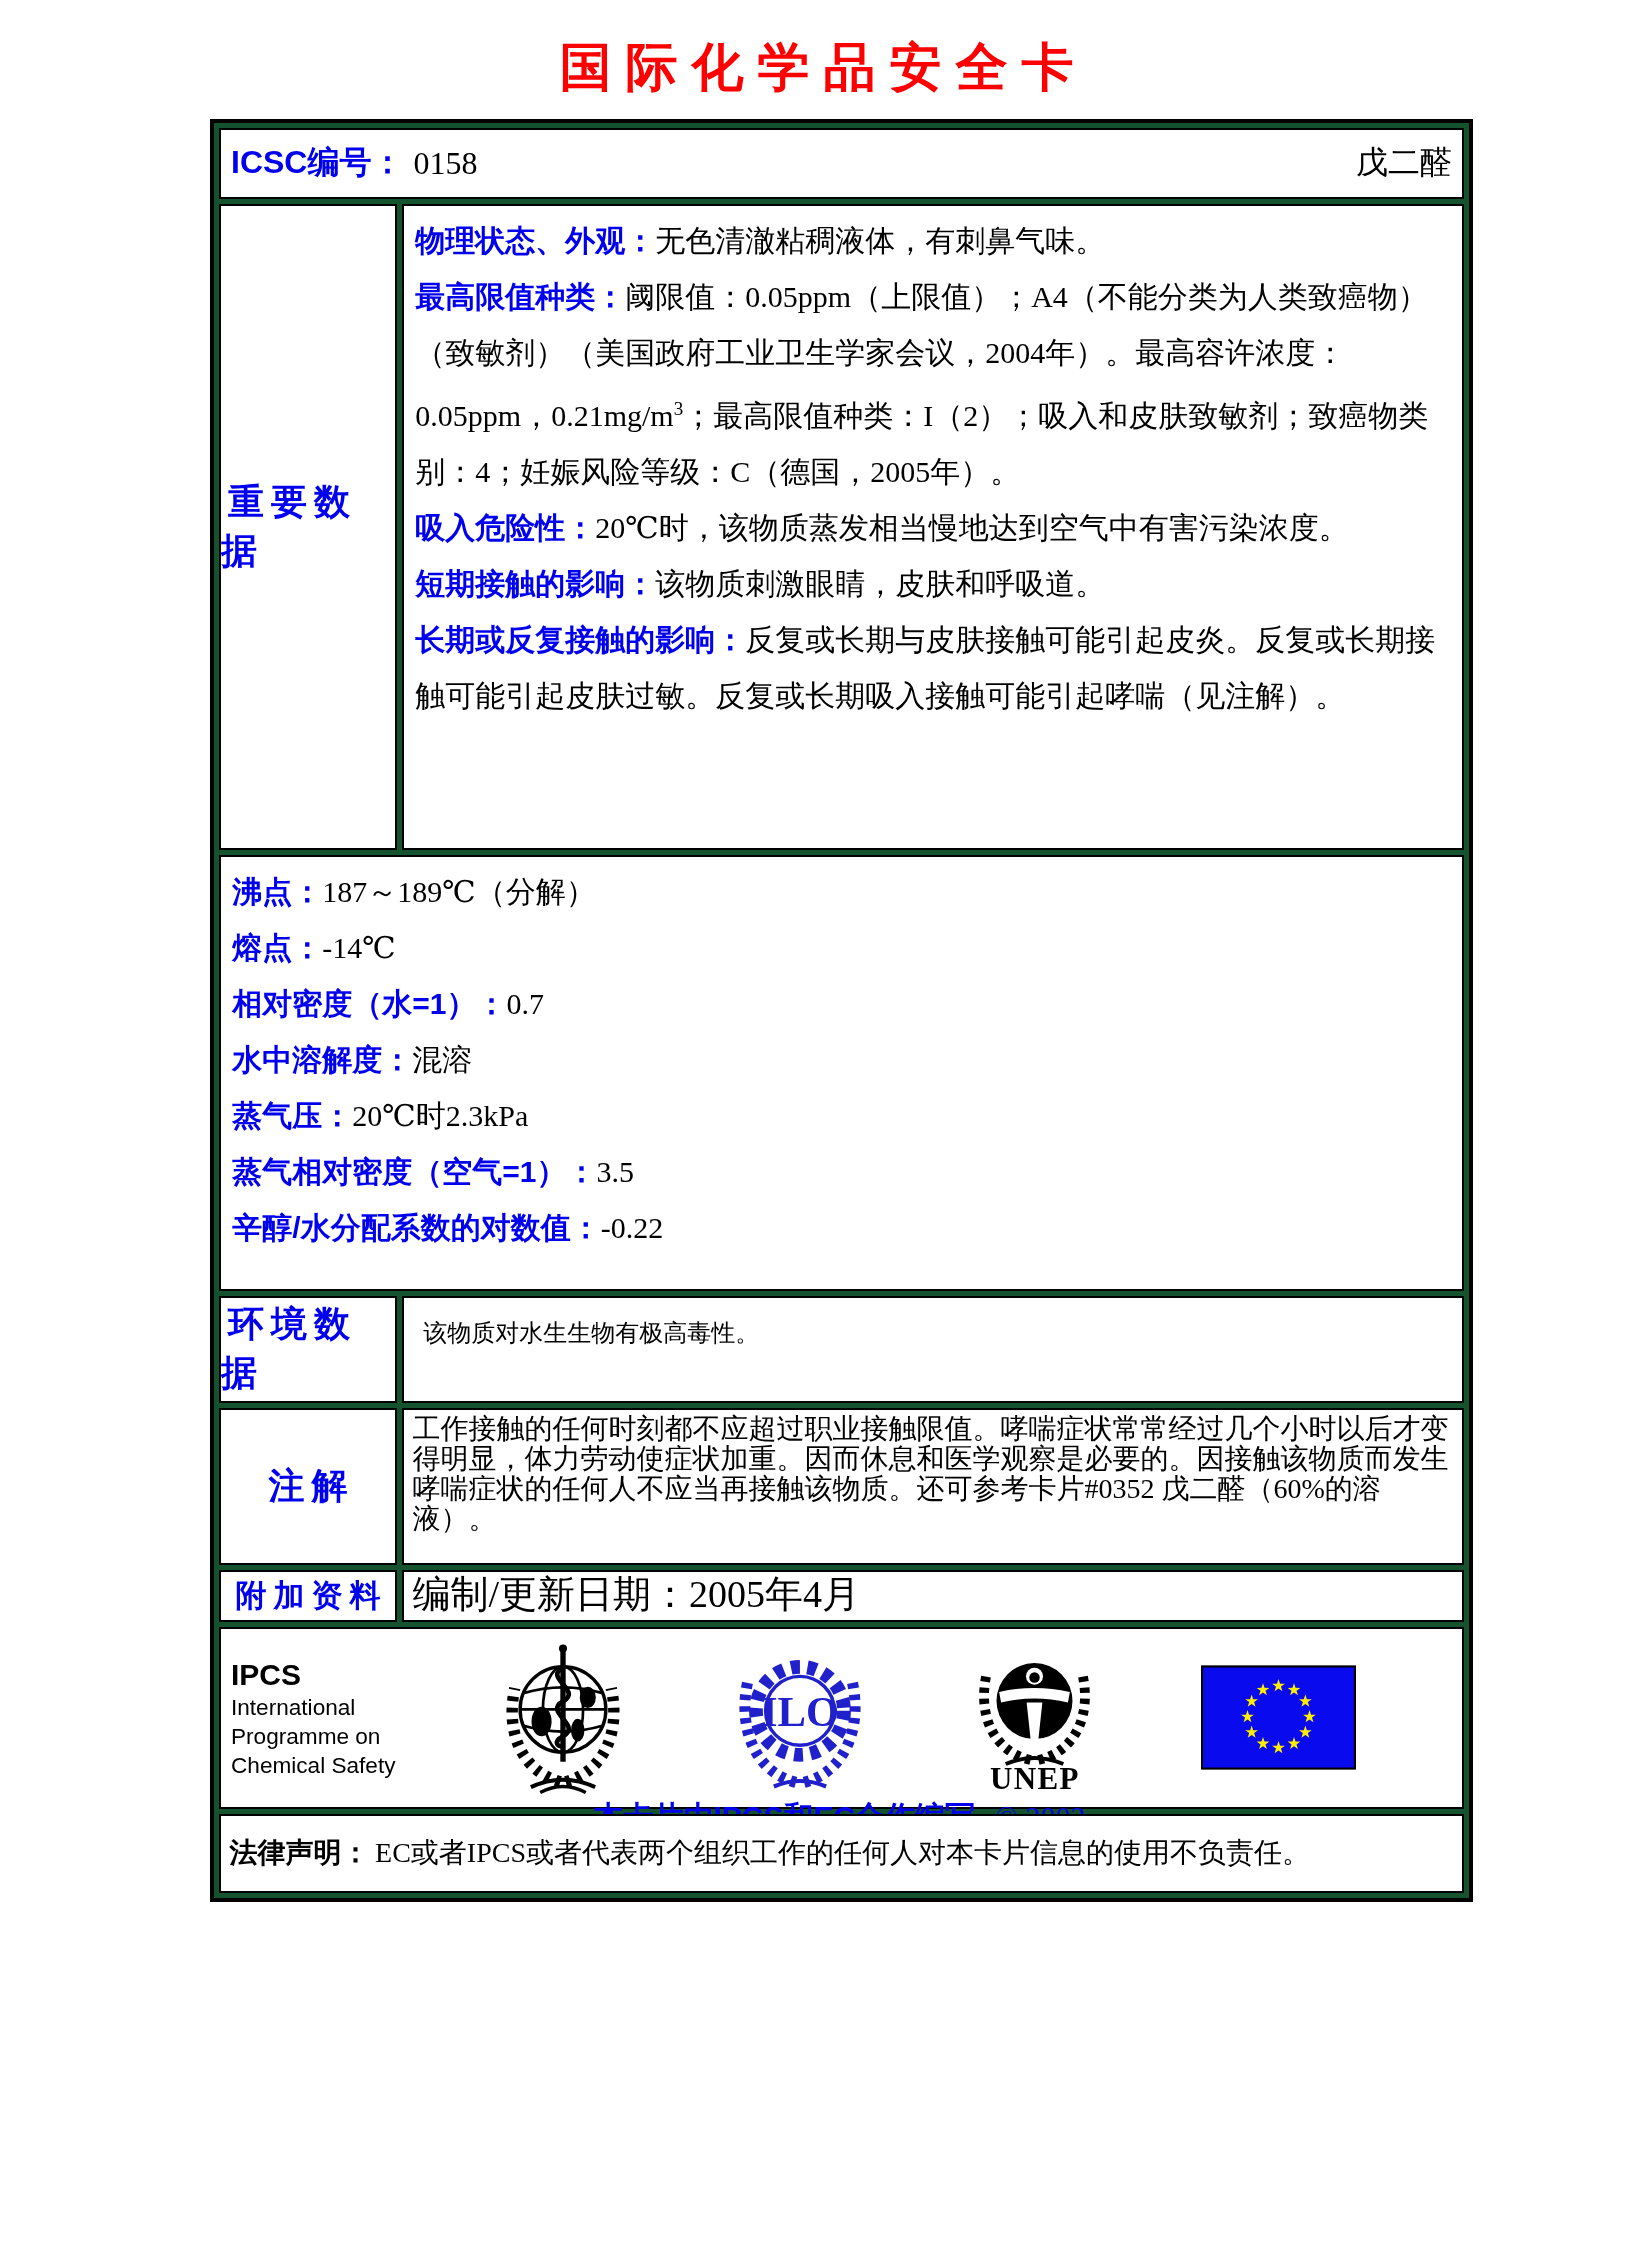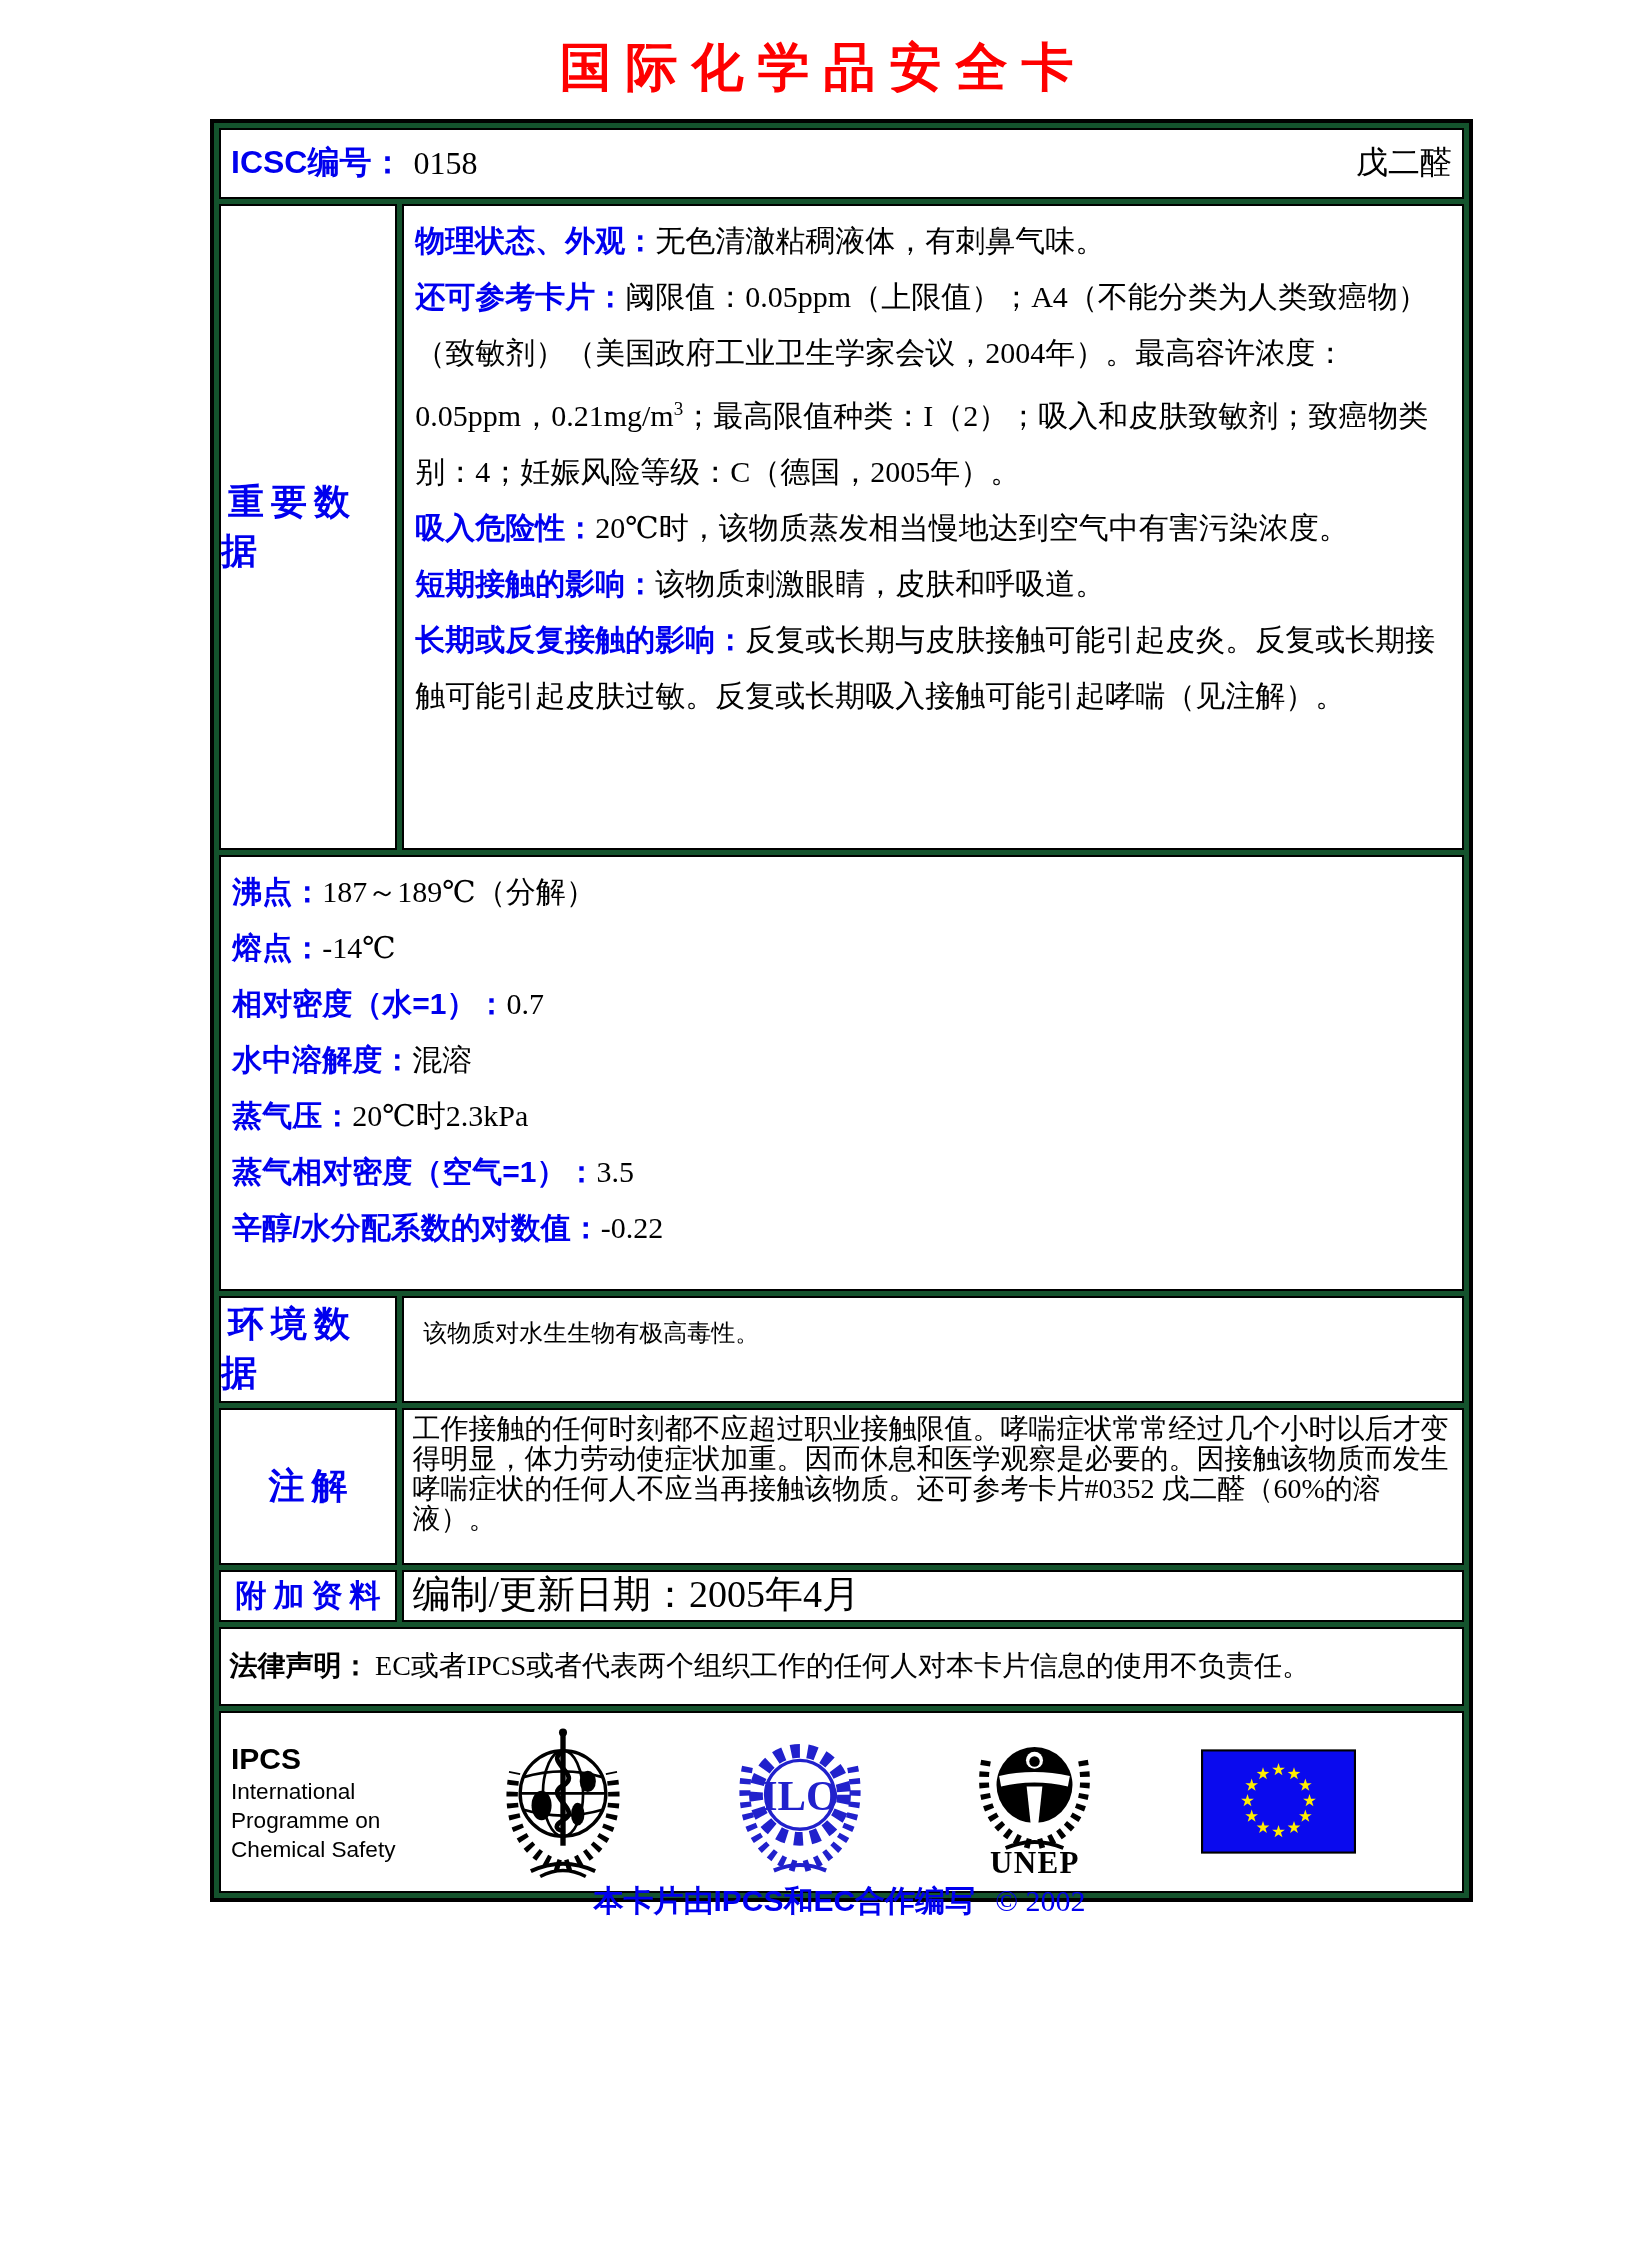--- a/index.html
+++ b/index.html
@@ -74,21 +74,21 @@
         <span>0158</span>
       </span>
       <span>戊二醛</span>
     </div>
   </div>
 
   <div class="row" style="height:646px;">
     <div class="cell label-cell">重要数据</div>
     <div class="cell content-cell imp">
       <p><span class="blue">物理状态、外观：</span><span>无色清澈粘稠液体，有刺鼻气味。</span></p>
-      <p><span class="blue">还可参考卡片：</span><span>阈限值：0.05ppm（上限值）；A4（不能分类为人类致癌物）（致敏剂）（美国政府工业卫生学家会议，2004年）。最高容许浓度：0.05ppm，0.21mg/m</span><sup>3</sup><span>；最高限值种类：I（2）；吸入和皮肤致敏剂；致癌物类别：4；妊娠风险等级：C（德国，2005年）。</span></p>
+      <p><span class="blue">最高限值种类：</span><span>阈限值：0.05ppm（上限值）；A4（不能分类为人类致癌物）（致敏剂）（美国政府工业卫生学家会议，2004年）。最高容许浓度：0.05ppm，0.21mg/m</span><sup>3</sup><span>；最高限值种类：I（2）；吸入和皮肤致敏剂；致癌物类别：4；妊娠风险等级：C（德国，2005年）。</span></p>
       <p><span class="blue">吸入危险性：</span><span>20℃时，该物质蒸发相当慢地达到空气中有害污染浓度。</span></p>
       <p><span class="blue">短期接触的影响：</span><span>该物质刺激眼睛，皮肤和呼吸道。</span></p>
       <p><span class="blue">长期或反复接触的影响：</span><span>反复或长期与皮肤接触可能引起皮炎。反复或长期接触可能引起皮肤过敏。反复或长期吸入接触可能引起哮喘（见注解）。</span></p>
     </div>
   </div>
 
   <div class="row" style="height:436px;">
     <div class="cell content-cell phys">
       <p><span class="blue">沸点：</span><span>187～189℃（分解）</span></p>
       <p><span class="blue">熔点：</span><span>-14℃</span></p>
@@ -111,27 +111,20 @@
     <div class="cell label-cell">注解</div>
     <div class="cell content-cell" style="padding:4.2px 8.5px;">
       <p class="notes-text">工作接触的任何时刻都不应超过职业接触限值。哮喘症状常常经过几个小时以后才变得明显，体力劳动使症状加重。因而休息和医学观察是必要的。因接触该物质而发生哮喘症状的任何人不应当再接触该物质。还可参考卡片#0352 戊二醛（60%的溶液）。</p>
     </div>
   </div>
 
   <div class="row" style="height:52px;">
     <div class="cell label-cell" style="font-size:31px;">附加资料</div>
     <div class="cell content-cell" style="padding:4.2px 8.5px;">
       <p class="addl"><span>编制/更新日期：</span><span>2005年4月</span></p>
-    </div>
-  </div>
-
-  <div class="row">
-    <div class="cell legal-cell">
-      <span class="legal-label">法律声明：</span>
-      <span>EC或者IPCS或者代表两个组织工作的任何人对本卡片信息的使用不负责任。</span>
     </div>
   </div>
 
   <div class="row">
     <div class="cell logos-cell">
       <div class="logos-strip">
         <div class="ipcs-block">
           <div class="ipcs-acronym">IPCS</div>
           <div class="ipcs-line">International</div>
           <div class="ipcs-line">Programme on</div>
@@ -206,14 +199,21 @@
         </span>
       </div>
 
       <div class="credit-line">
         <span class="credit-main">本卡片由IPCS和EC合作编写</span>
         <span class="credit-year">© 2002</span>
       </div>
     </div>
   </div>
 
+  <div class="row">
+    <div class="cell legal-cell">
+      <span class="legal-label">法律声明：</span>
+      <span>EC或者IPCS或者代表两个组织工作的任何人对本卡片信息的使用不负责任。</span>
+    </div>
+  </div>
+
 </div>
 
 
 </body></html>

